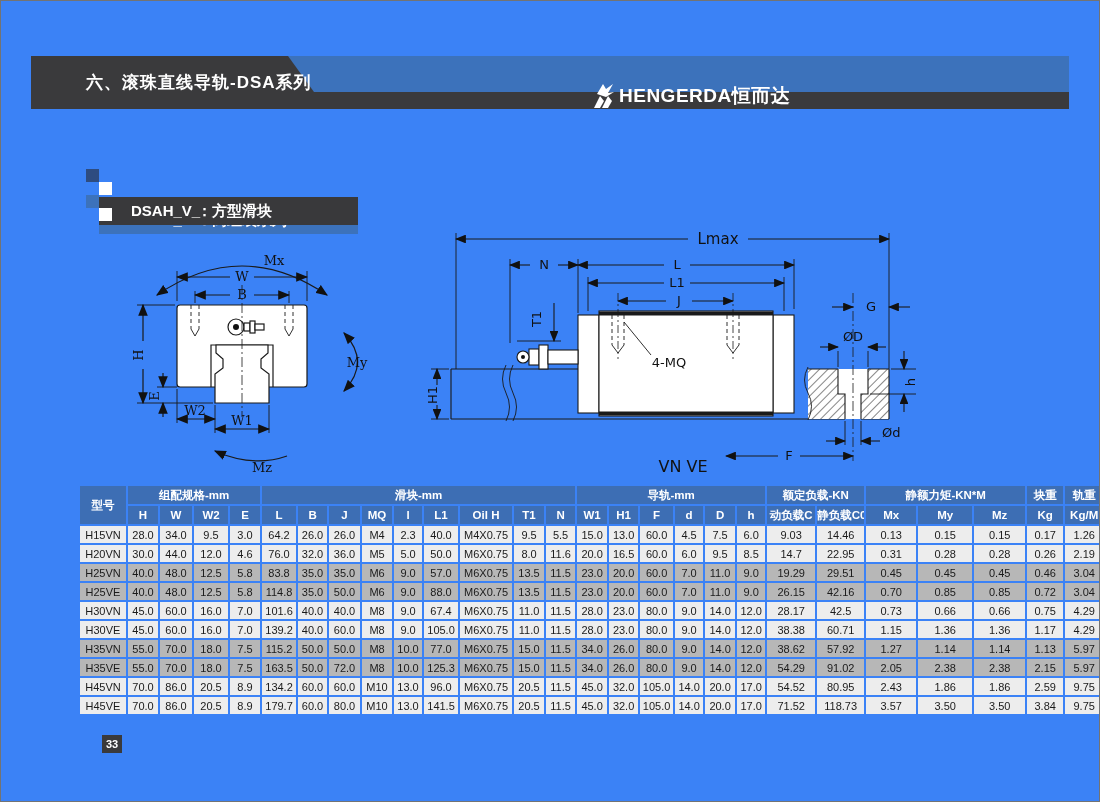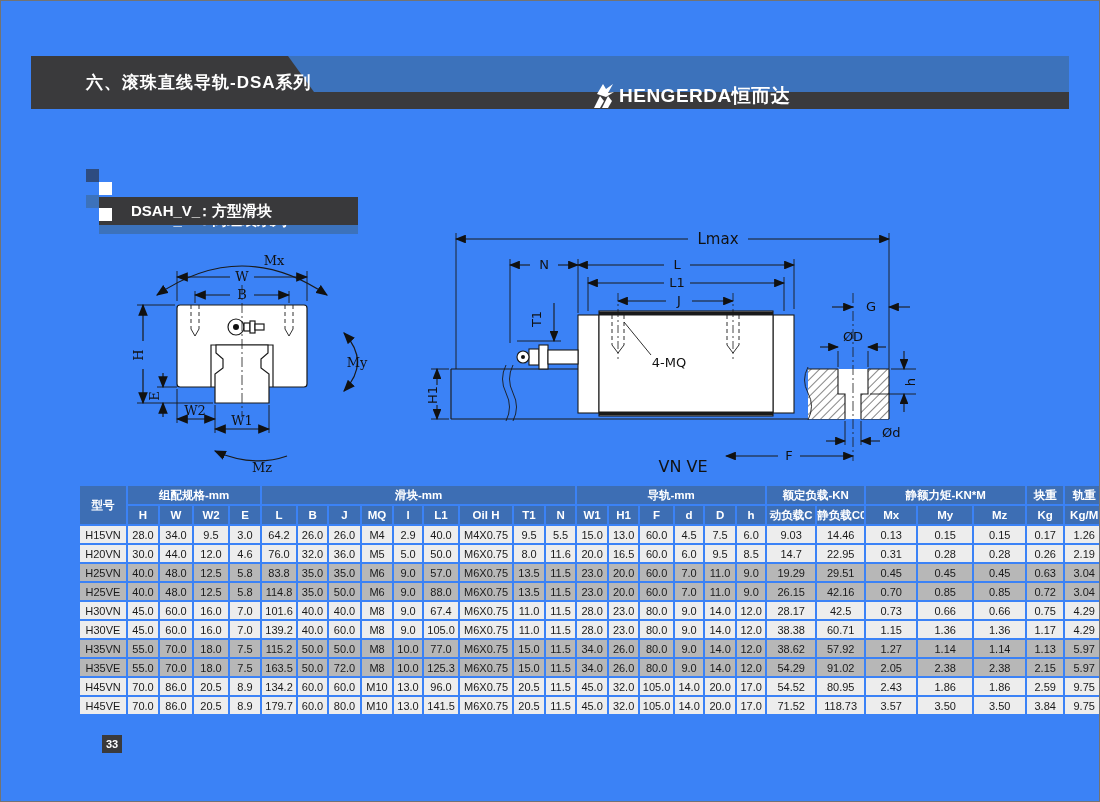--- a/index.html
+++ b/index.html
@@ -280,21 +280,21 @@
         <tr class="light">
           <td>H15VN</td>
           <td>28.0</td>
           <td>34.0</td>
           <td>9.5</td>
           <td>3.0</td>
           <td>64.2</td>
           <td>26.0</td>
           <td>26.0</td>
           <td>M4</td>
-          <td>2.9</td>
+          <td>2.3</td>
           <td>40.0</td>
           <td>M4X0.75</td>
           <td>9.5</td>
           <td>5.5</td>
           <td>15.0</td>
           <td>13.0</td>
           <td>60.0</td>
           <td>4.5</td>
           <td>7.5</td>
           <td>6.0</td>
@@ -354,21 +354,21 @@
           <td>20.0</td>
           <td>60.0</td>
           <td>7.0</td>
           <td>11.0</td>
           <td>9.0</td>
           <td>19.29</td>
           <td>29.51</td>
           <td>0.45</td>
           <td>0.45</td>
           <td>0.45</td>
-          <td>0.63</td>
+          <td>0.46</td>
           <td>3.04</td>
         </tr>
         <tr class="shade">
           <td>H25VE</td>
           <td>40.0</td>
           <td>48.0</td>
           <td>12.5</td>
           <td>5.8</td>
           <td>114.8</td>
           <td>35.0</td>

